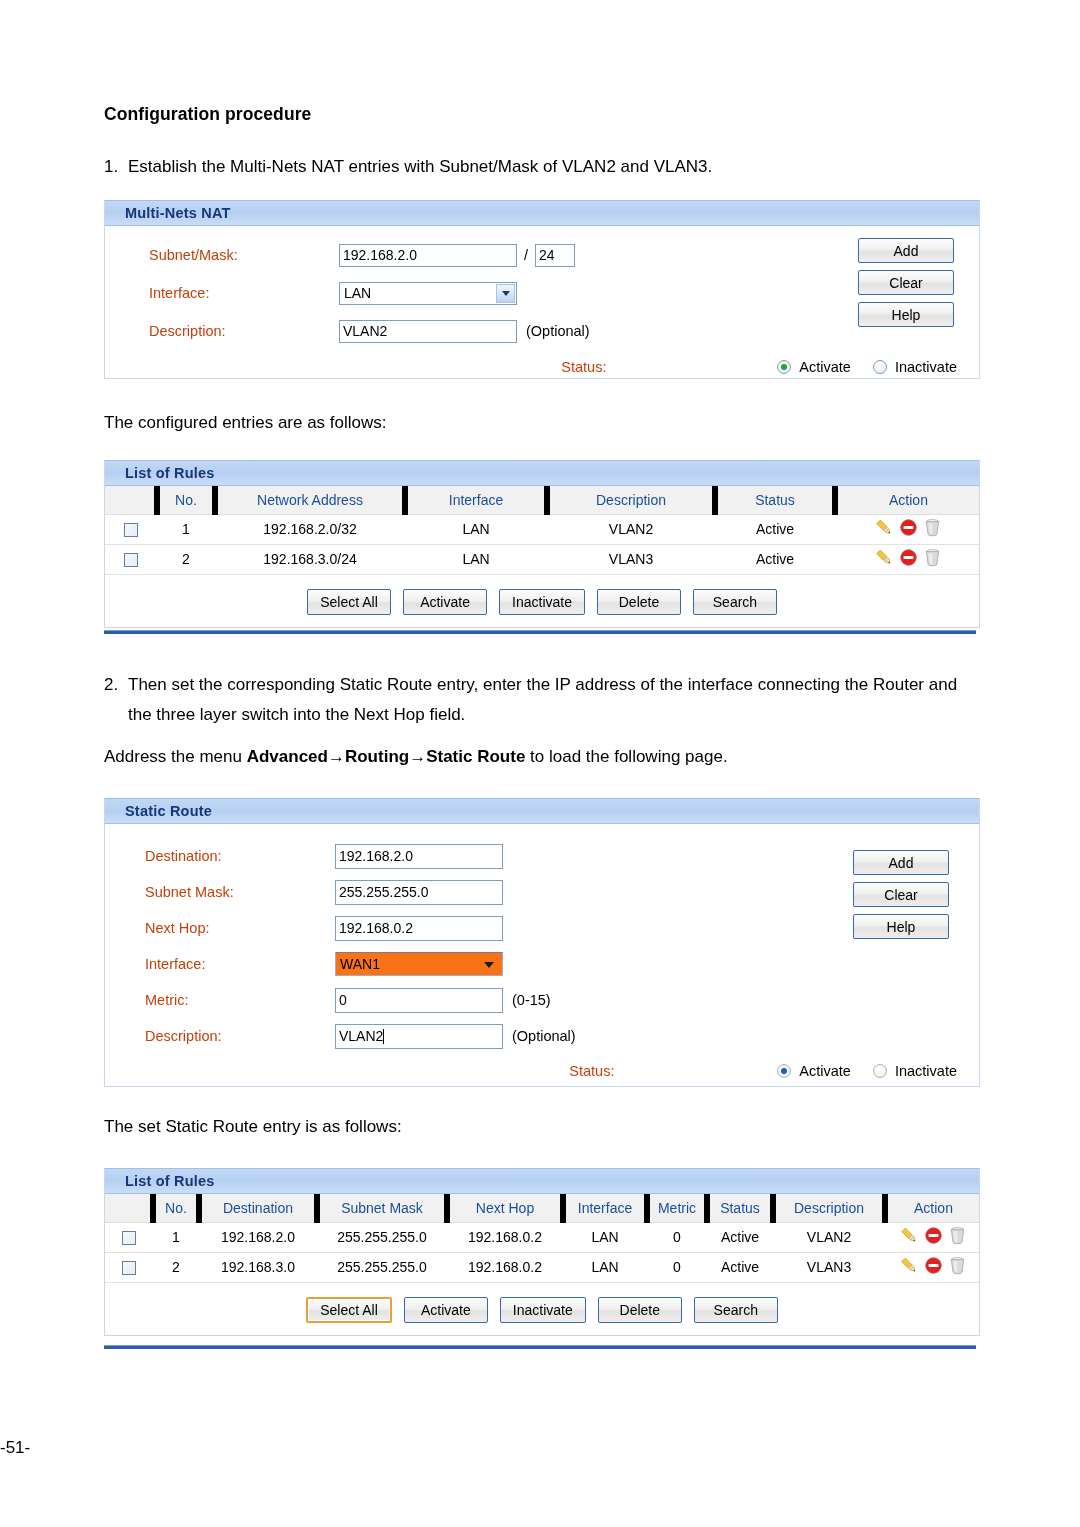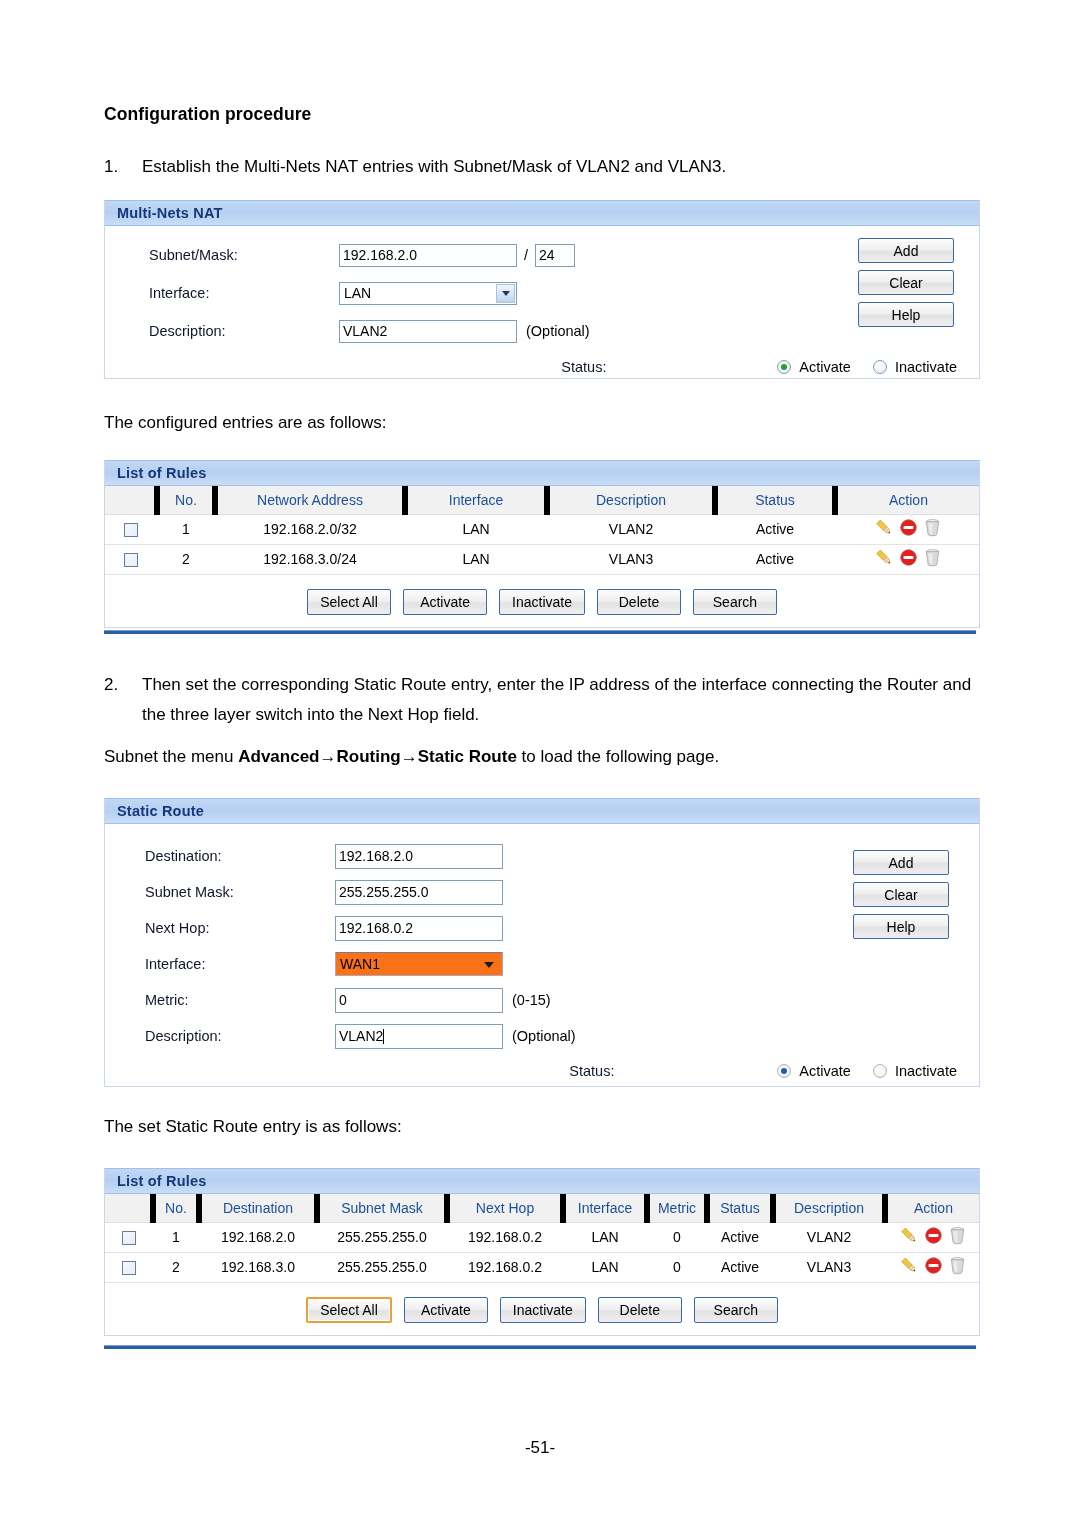--- a/index.html
+++ b/index.html
@@ -35,21 +35,21 @@
     font-size: 17px;
     line-height: 30px;
   }
   .step .num {
     position: absolute;
     left: 0; top: 0;
     width: 38px;
   }
   .step .body {
     display: block;
-    margin-left: 38px;
+    margin-left: 24px;
     text-align: left;
   }
   .para {
     position: absolute;
     left: 104px;
     font-size: 17px;
     line-height: 30px;
   }
   .bold { font-weight: bold; }
 
@@ -59,60 +59,60 @@
     width: 872px;
     height: 4px;
     background: #2a5fa5;
     border-top: 1px solid #7e9fc6;
   }
 
   .footer-page {
     position: absolute;
     left: 0; top: 1438px;
     width: 1080px;
-    text-align: center;
+    text-align: left;
     font-size: 17px;
   }
 
   
   .panel {
     position: absolute;
     background: #ffffff;
     border: 1px solid #c8d8ea;
     border-top: none;
   }
   .panel-head {
     height: 26px;
     background: linear-gradient(to bottom, #c2d8f4 0%, #b6cff2 50%, #c8ddf6 100%);
     border-top: 1px solid #9fc0e8;
     border-bottom: 1px solid #9fc0e8;
     display: flex;
     align-items: center;
-    padding-left: 12px;
+    padding-left: 20px;
     font-size: 14.5px;
     font-weight: bold;
     color: #16387a;
     letter-spacing: 0.2px;
   }
   .panel-body {
     padding: 10px 0 12px 0;
     position: relative;
   }
 
   
   .frow {
     display: flex;
     align-items: center;
     height: 38px;
     padding-left: 44px;
   }
   .flabel {
     width: 190px;
     font-size: 14.5px;
-    color: #0f172a;
+    color: #c2410c;
   }
   .finput {
     height: 23px;
     border: 1px solid #7f9db9;
     background: #fff;
     font-family: "Liberation Sans", sans-serif;
     font-size: 14px;
     padding: 0 3px;
     line-height: 21px;
     color: #000;
@@ -430,21 +430,21 @@
   </div>
 
   <div class="hrule" style="top:630px;"></div>
 
   <div class="step" style="top:670px; width:880px;">
     <span class="num">2.</span>
     <span class="body">Then set the corresponding Static Route entry, enter the IP address of the interface connecting the Router and the three layer switch into the Next Hop field.</span>
   </div>
 
   <div class="para" style="top:742px;">
-    <span>Subnet the menu </span><span class="bold">Advanced</span><span class="bold">→</span><span class="bold">Routing</span><span class="bold">→</span><span class="bold">Static Route</span><span> to load the following page.</span>
+    <span>Address the menu </span><span class="bold">Advanced</span><span class="bold">→</span><span class="bold">Routing</span><span class="bold">→</span><span class="bold">Static Route</span><span> to load the following page.</span>
   </div>
 
   <div class="panel" style="left:104px; top:798px; width:876px;">
     <div class="panel-head">Static Route</div>
     <div class="panel-body" style="height:262px; padding-top:14px;">
 
       <div class="frow" style="height:36px; padding-left:40px;">
         <span class="flabel">Destination:</span>
         <span class="finput w-sr" style="height:25px;line-height:23px;">192.168.2.0</span>
       </div>

